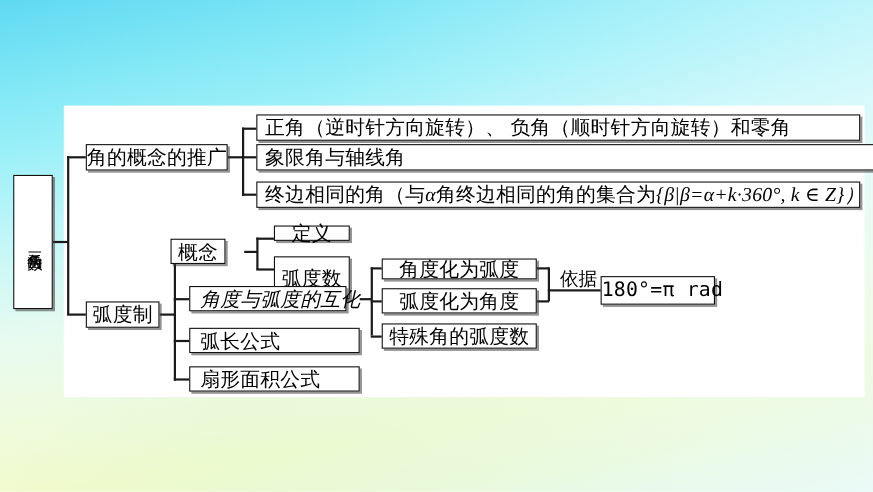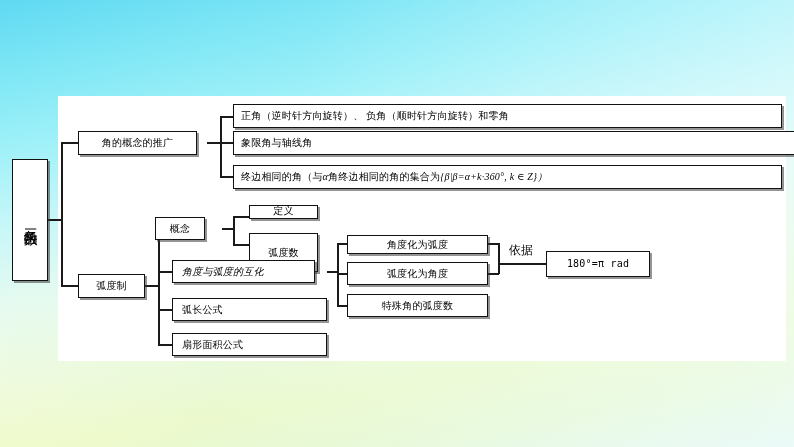--- a/index.html
+++ b/index.html
@@ -64,21 +64,21 @@
     box-sizing: border-box;
     background: #ffffff;
     border: 1.6px solid #111111;
     box-shadow: 2px 2px 0 rgba(60,60,60,0.55);
     display: flex;
     align-items: center;
     z-index: 6;
     white-space: nowrap;
   }
   .node .txt {
-    font-size: 10px;
+    font-size: 18px;
     line-height: 1;
     color: #000000;
     letter-spacing: 0.2px;
   }
   .node.center .txt { width: 100%; text-align: center; }
   .node.lead { padding-left: 7px; }
   .node.pad { padding-left: 9px; }
 
   
   #vbox {
@@ -110,21 +110,21 @@
   .ln {
     position: absolute;
     background: #1a1a1a;
     z-index: 4;
   }
   .h { height: 1.6px; }
   .v { width: 1.6px; }
 
   .caption {
     position: absolute;
-    font-size: 12px;
+    font-size: 17px;
     color: #000;
     z-index: 6;
     white-space: nowrap;
   }
 
   .formula {
     font-family: "Liberation Serif", "DejaVu Serif", serif;
     font-size: 13.2px;
   }
   .mono {
@@ -146,21 +146,21 @@
   </div>
 
   <div class="ln h" style="left:48px; top:219.2px; width:14px;"></div>
 
   <div class="ln v" style="left:61px; top:142.4px; height:144px;"></div>
 
   <div class="ln h" style="left:61px; top:142.4px; width:18px;"></div>
 
   <div class="ln h" style="left:61px; top:285.4px; width:18px;"></div>
 
-  <div class="node center" style="left:78px; top:131px; width:119px; height:24px;">
+  <div class="node center" style="left:78px; top:131px; width:129px; height:24px;">
     <span class="txt">角的概念的推广</span>
   </div>
 
   <div class="ln h" style="left:207px; top:142.4px; width:14px;"></div>
   <div class="ln v" style="left:220px; top:116px; height:62px;"></div>
   <div class="ln h" style="left:220px; top:116px; width:14px;"></div>
   <div class="ln h" style="left:220px; top:142.4px; width:14px;"></div>
   <div class="ln h" style="left:220px; top:176.4px; width:14px;"></div>
 
   <div class="node lead" style="left:233px; top:104px; width:549px; height:24px;">
@@ -191,21 +191,21 @@
 
   <div class="node center" style="left:155px; top:217px; width:50px; height:23px;">
     <span class="txt">概念</span>
   </div>
 
   <div class="ln h" style="left:222px; top:228.4px; width:12px;"></div>
   <div class="ln v" style="left:233px; top:216.4px; height:29px;"></div>
   <div class="ln h" style="left:233px; top:216.4px; width:17px;"></div>
   <div class="ln h" style="left:233px; top:244.4px; width:17px;"></div>
 
-  <div class="node center" style="left:249px; top:205px; width:69px; height:14px;font-family:Liberation Mono, monospace;">
+  <div class="node center" style="left:249px; top:205px; width:69px; height:14px;">
     <span class="txt">定义</span>
   </div>
 
   <div class="node center" style="left:249px; top:233px; width:69px; height:39px;">
     <span class="txt">弧度数</span>
   </div>
 
   <div class="node pad" style="left:172px; top:260px; width:143px; height:23px;font-style:italic;">
     <span class="txt">角度与弧度的互化</span>
   </div>

